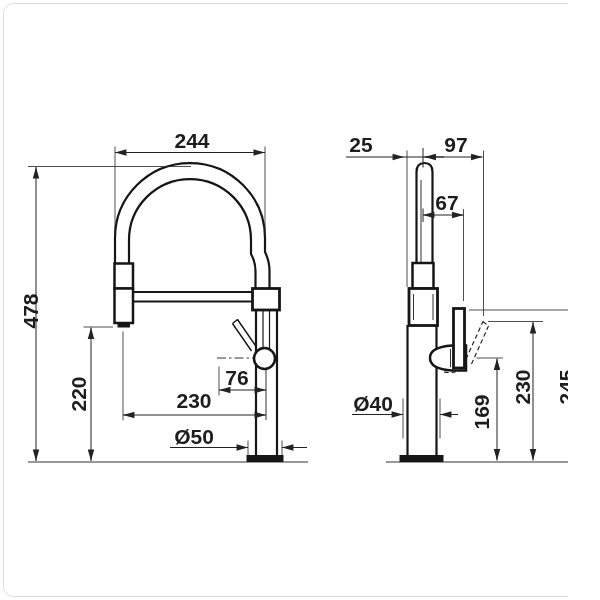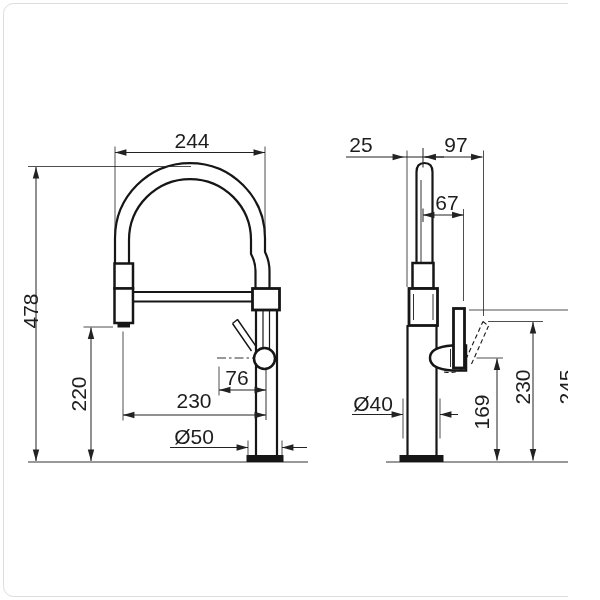--- a/index.html
+++ b/index.html
@@ -1,16 +1,16 @@
 <!DOCTYPE html>
 <html><head>
 <meta charset="utf-8">
 <style>
   html,body{margin:0;padding:0;background:#fff;}
-  .canvas{position:relative;width:568px;height:600px;background:#ffffff;overflow:hidden;}
+  .canvas{position:relative;width:568px;height:600px;background:#ffffff;overflow:hidden;font-weight:bold;}
   .frame{position:absolute;inset:0;}
   svg{display:block;}
   .outline{fill:none;stroke:#161616;stroke-width:2.2;stroke-linejoin:round;}
   .block{fill:#ffffff;stroke:#161616;stroke-width:2.5;stroke-linejoin:miter;}
   .heavy{stroke-width:2.8;}
   .thin{fill:none;stroke:#161616;stroke-width:1.2;}
   .hair{fill:none;stroke:#1c1c1c;stroke-width:0.9;}
   .dim{fill:none;stroke:#222222;stroke-width:1;}
   .ext{stroke-width:0.8;}
   .dash{stroke-dasharray:4.5 3;}

